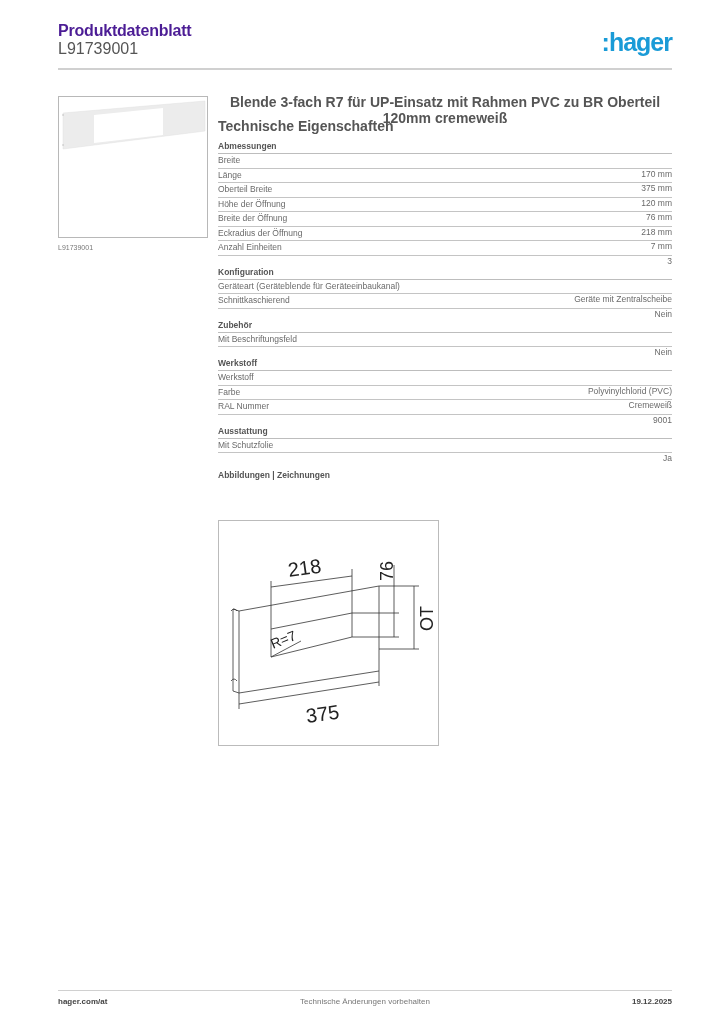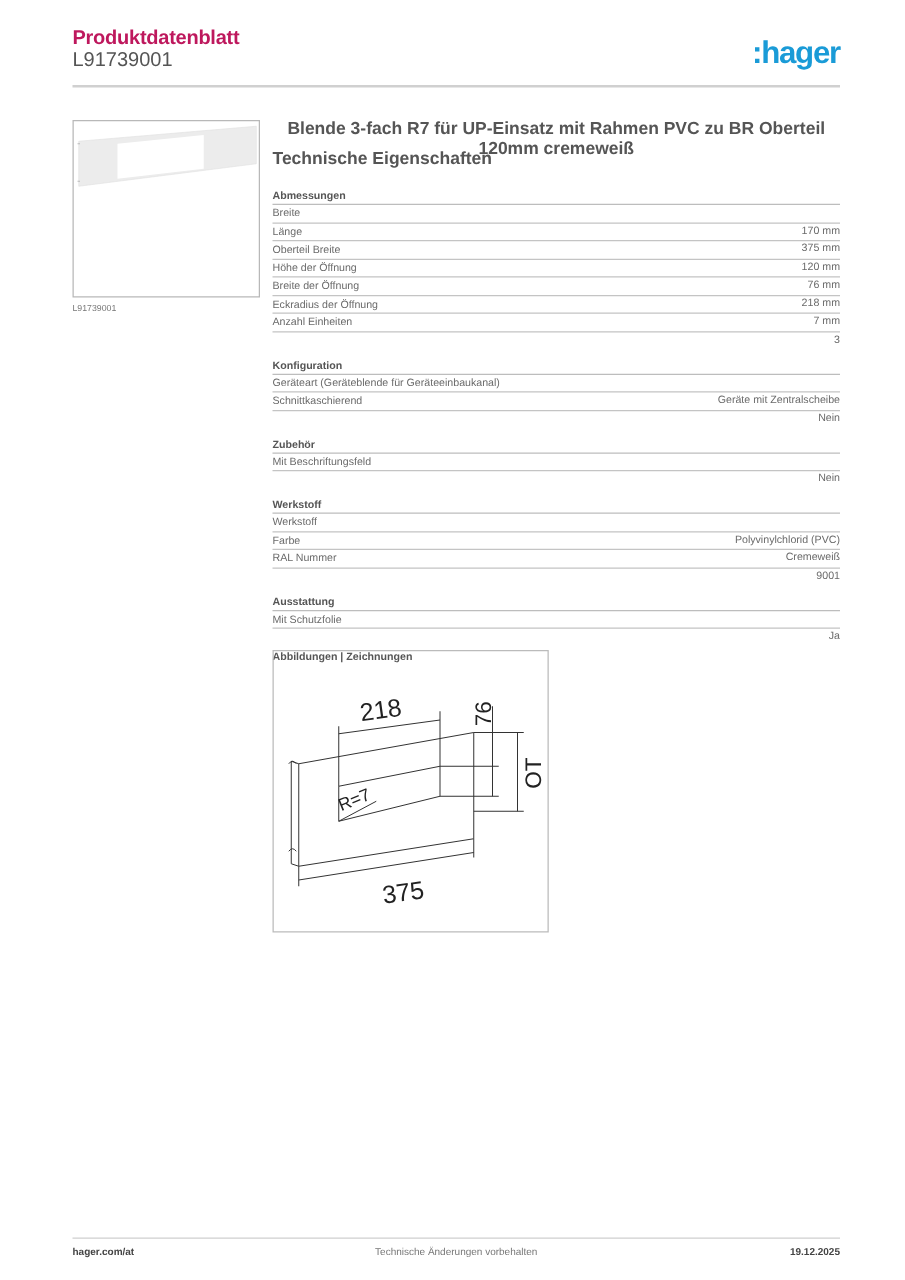--- a/index.html
+++ b/index.html
@@ -1,30 +1,30 @@
 <!DOCTYPE html>
 <html><head>
 <meta charset="utf-8">
 <style>
   html, body { margin: 0; padding: 0; background: #ffffff; }
   body { width: 724px; height: 1024px; position: relative; overflow: hidden;
          font-family: "Liberation Sans", sans-serif; color: #555; }
   .header { position: absolute; left: 58px; top: 20px; width: 614px; height: 50px; }
-  .doc-title { position: absolute; left: 0; top: 2px; font-size: 16px; font-weight: bold; color: #be185d; letter-spacing: -0.2px; }
+  .doc-title { position: absolute; left: 0; top: 2px; font-size: 16px; font-weight: bold; color: #4c1d95; letter-spacing: -0.2px; }
   .doc-number { position: absolute; left: 0; top: 20px; font-size: 16px; color: #555; }
   .logo { position: absolute; right: 0; top: 8px; font-size: 25px; font-weight: bold; color: #1a9bd7; letter-spacing: -1px; }
   .header-rule { position: absolute; left: 58px; top: 68px; width: 614px; height: 2px; background: #d0d0d0; }
 
   .thumb { position: absolute; left: 58px; top: 96px; width: 150px; height: 142px; border: 1px solid #b8b8b8; box-sizing: border-box; }
   .thumb-caption { position: absolute; left: 58px; top: 244px; font-size: 7px; color: #777; }
 
   .content { position: absolute; left: 218px; top: 94px; width: 454px; }
   .product-desc { font-size: 14px; font-weight: bold; color: #555; height: 12px; text-align: center; }
   .tech-heading { font-size: 14px; font-weight: bold; color: #555; margin-top: 12px; height: 12px; }
-  .section { margin-top: 20px; }
+  .section { margin-top: 10px; }
   .section-title { font-size: 8.5px; font-weight: bold; color: #555; height: 12px; line-height: 12px; border-bottom: 1px solid #bdbdbd; padding-bottom: 1px; }
   .row { display: flex; justify-content: space-between; font-size: 8.5px; color: #6a6a6a; height: 13.5px; line-height: 13.5px; border-bottom: 1px solid #c4c4c4; flex-direction: column; }
   .row .val { text-align: right; }
   .images-heading { font-size: 8.5px; font-weight: bold; color: #555; margin-top: 17px; height: 12px; }
 
   .drawing { position: absolute; left: 218px; top: 520px; width: 221px; height: 226px; border: 1px solid #bbb; box-sizing: border-box; }
 
   .footer-rule { position: absolute; left: 58px; top: 990px; width: 614px; height: 1px; background: #d0d0d0; }
   .footer { position: absolute; left: 58px; top: 997px; width: 614px; height: 12px; font-size: 8px; }
   .footer-left { position: absolute; left: 0; top: 0; font-weight: bold; color: #444; }

